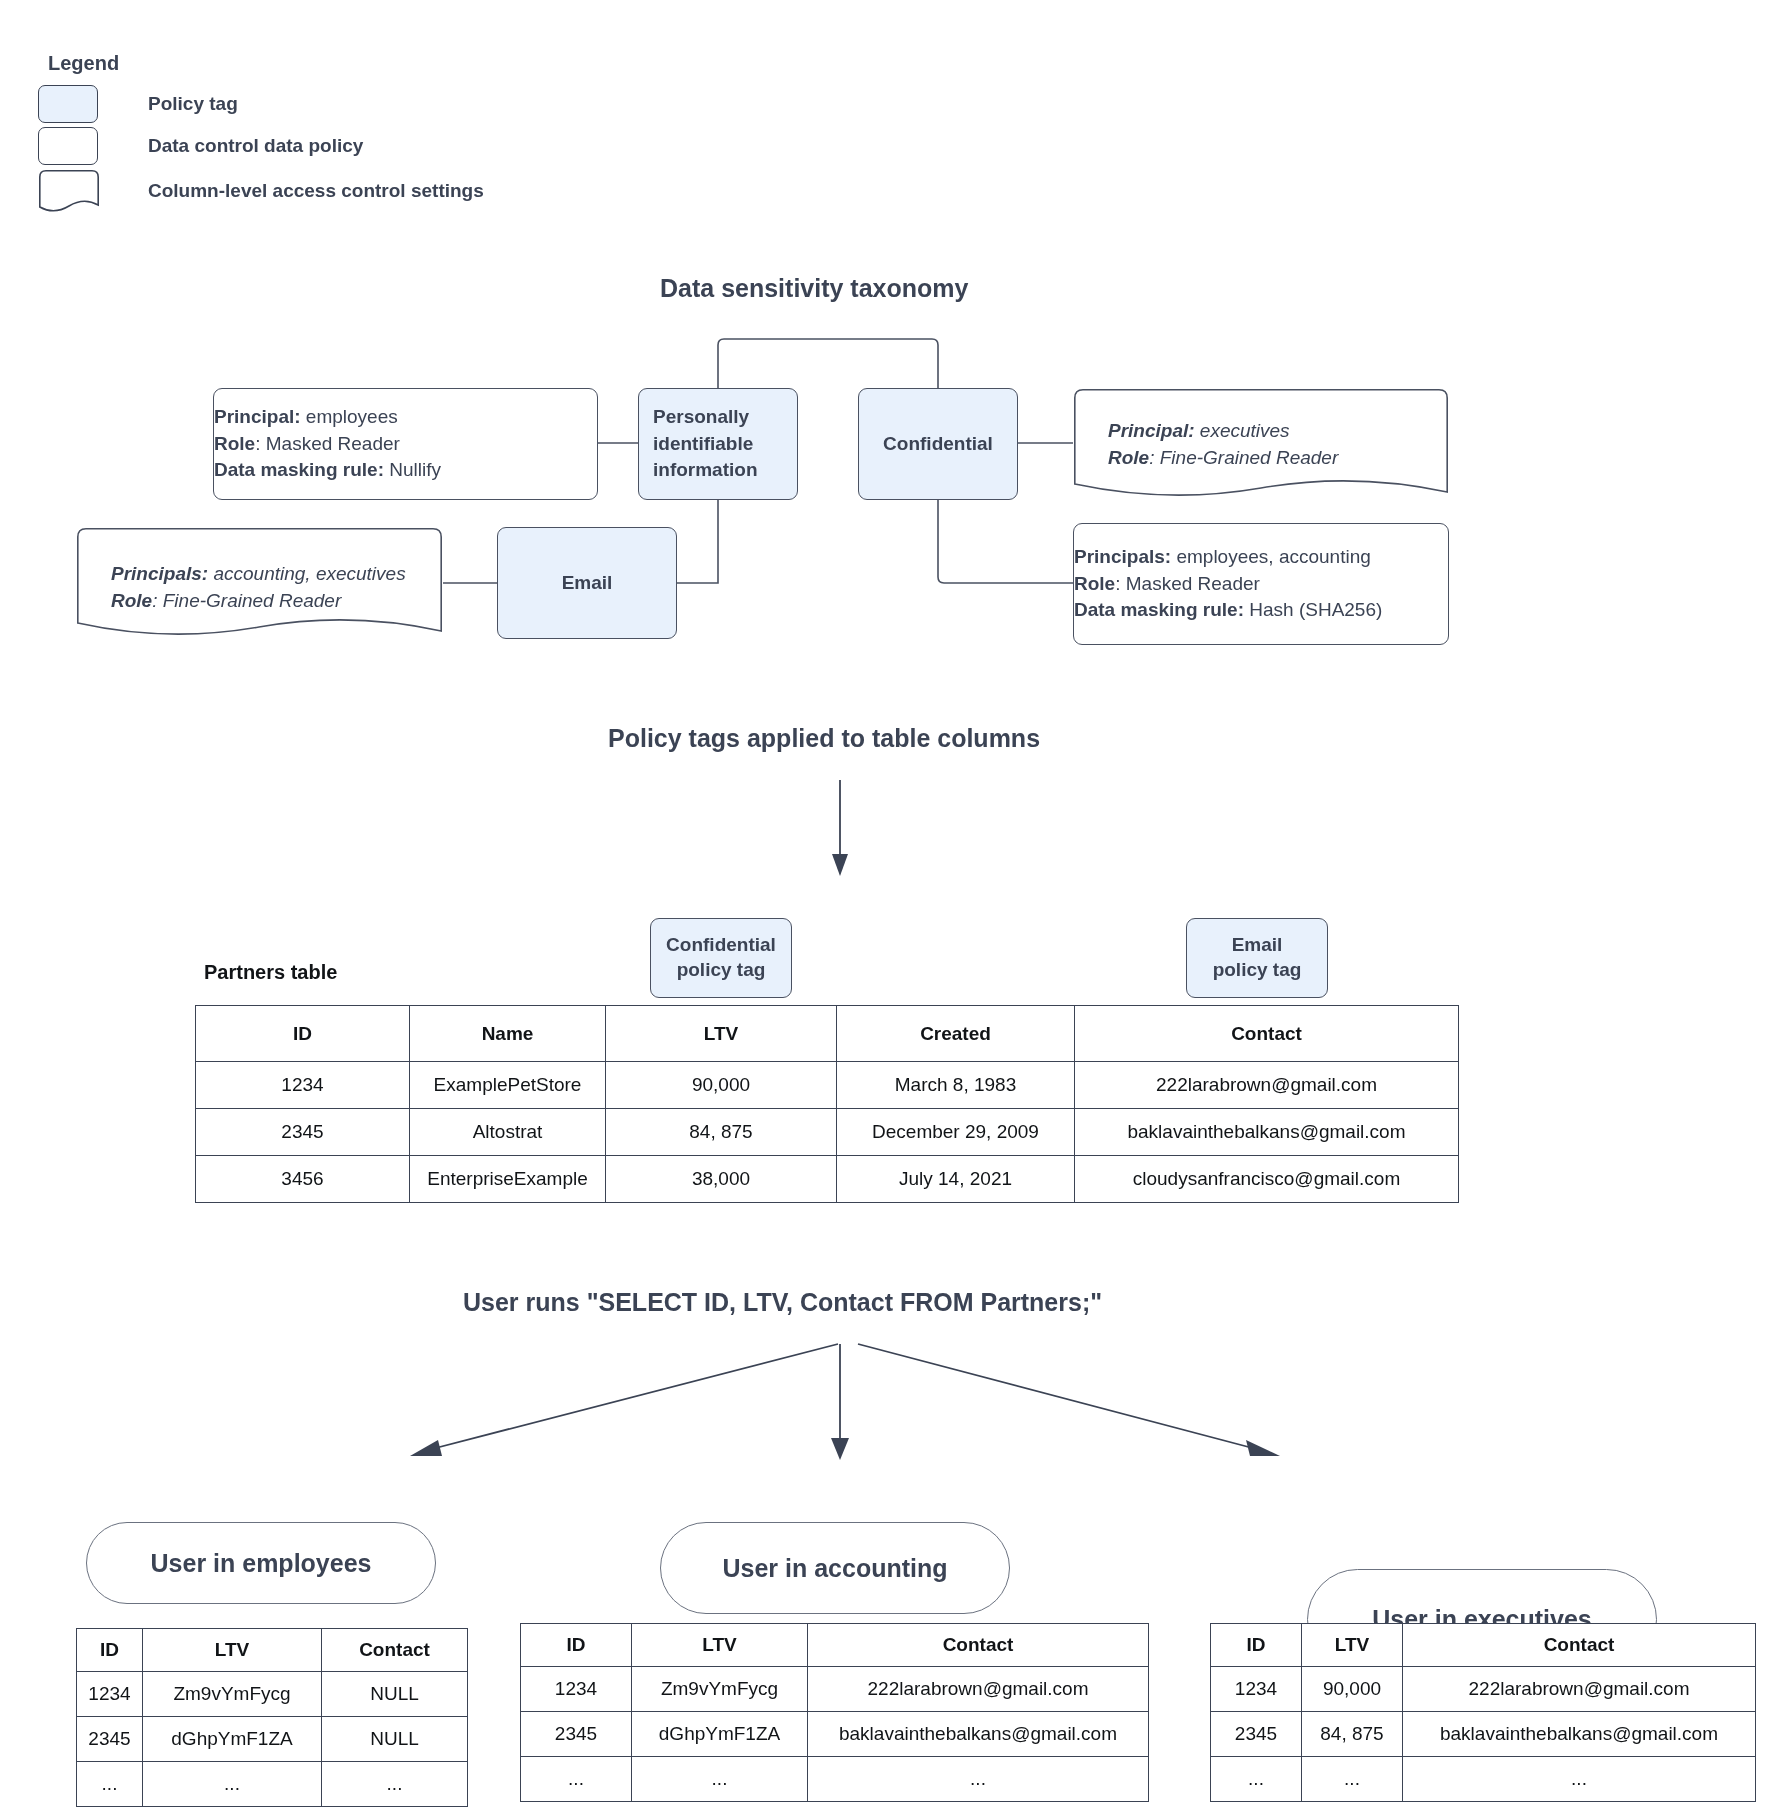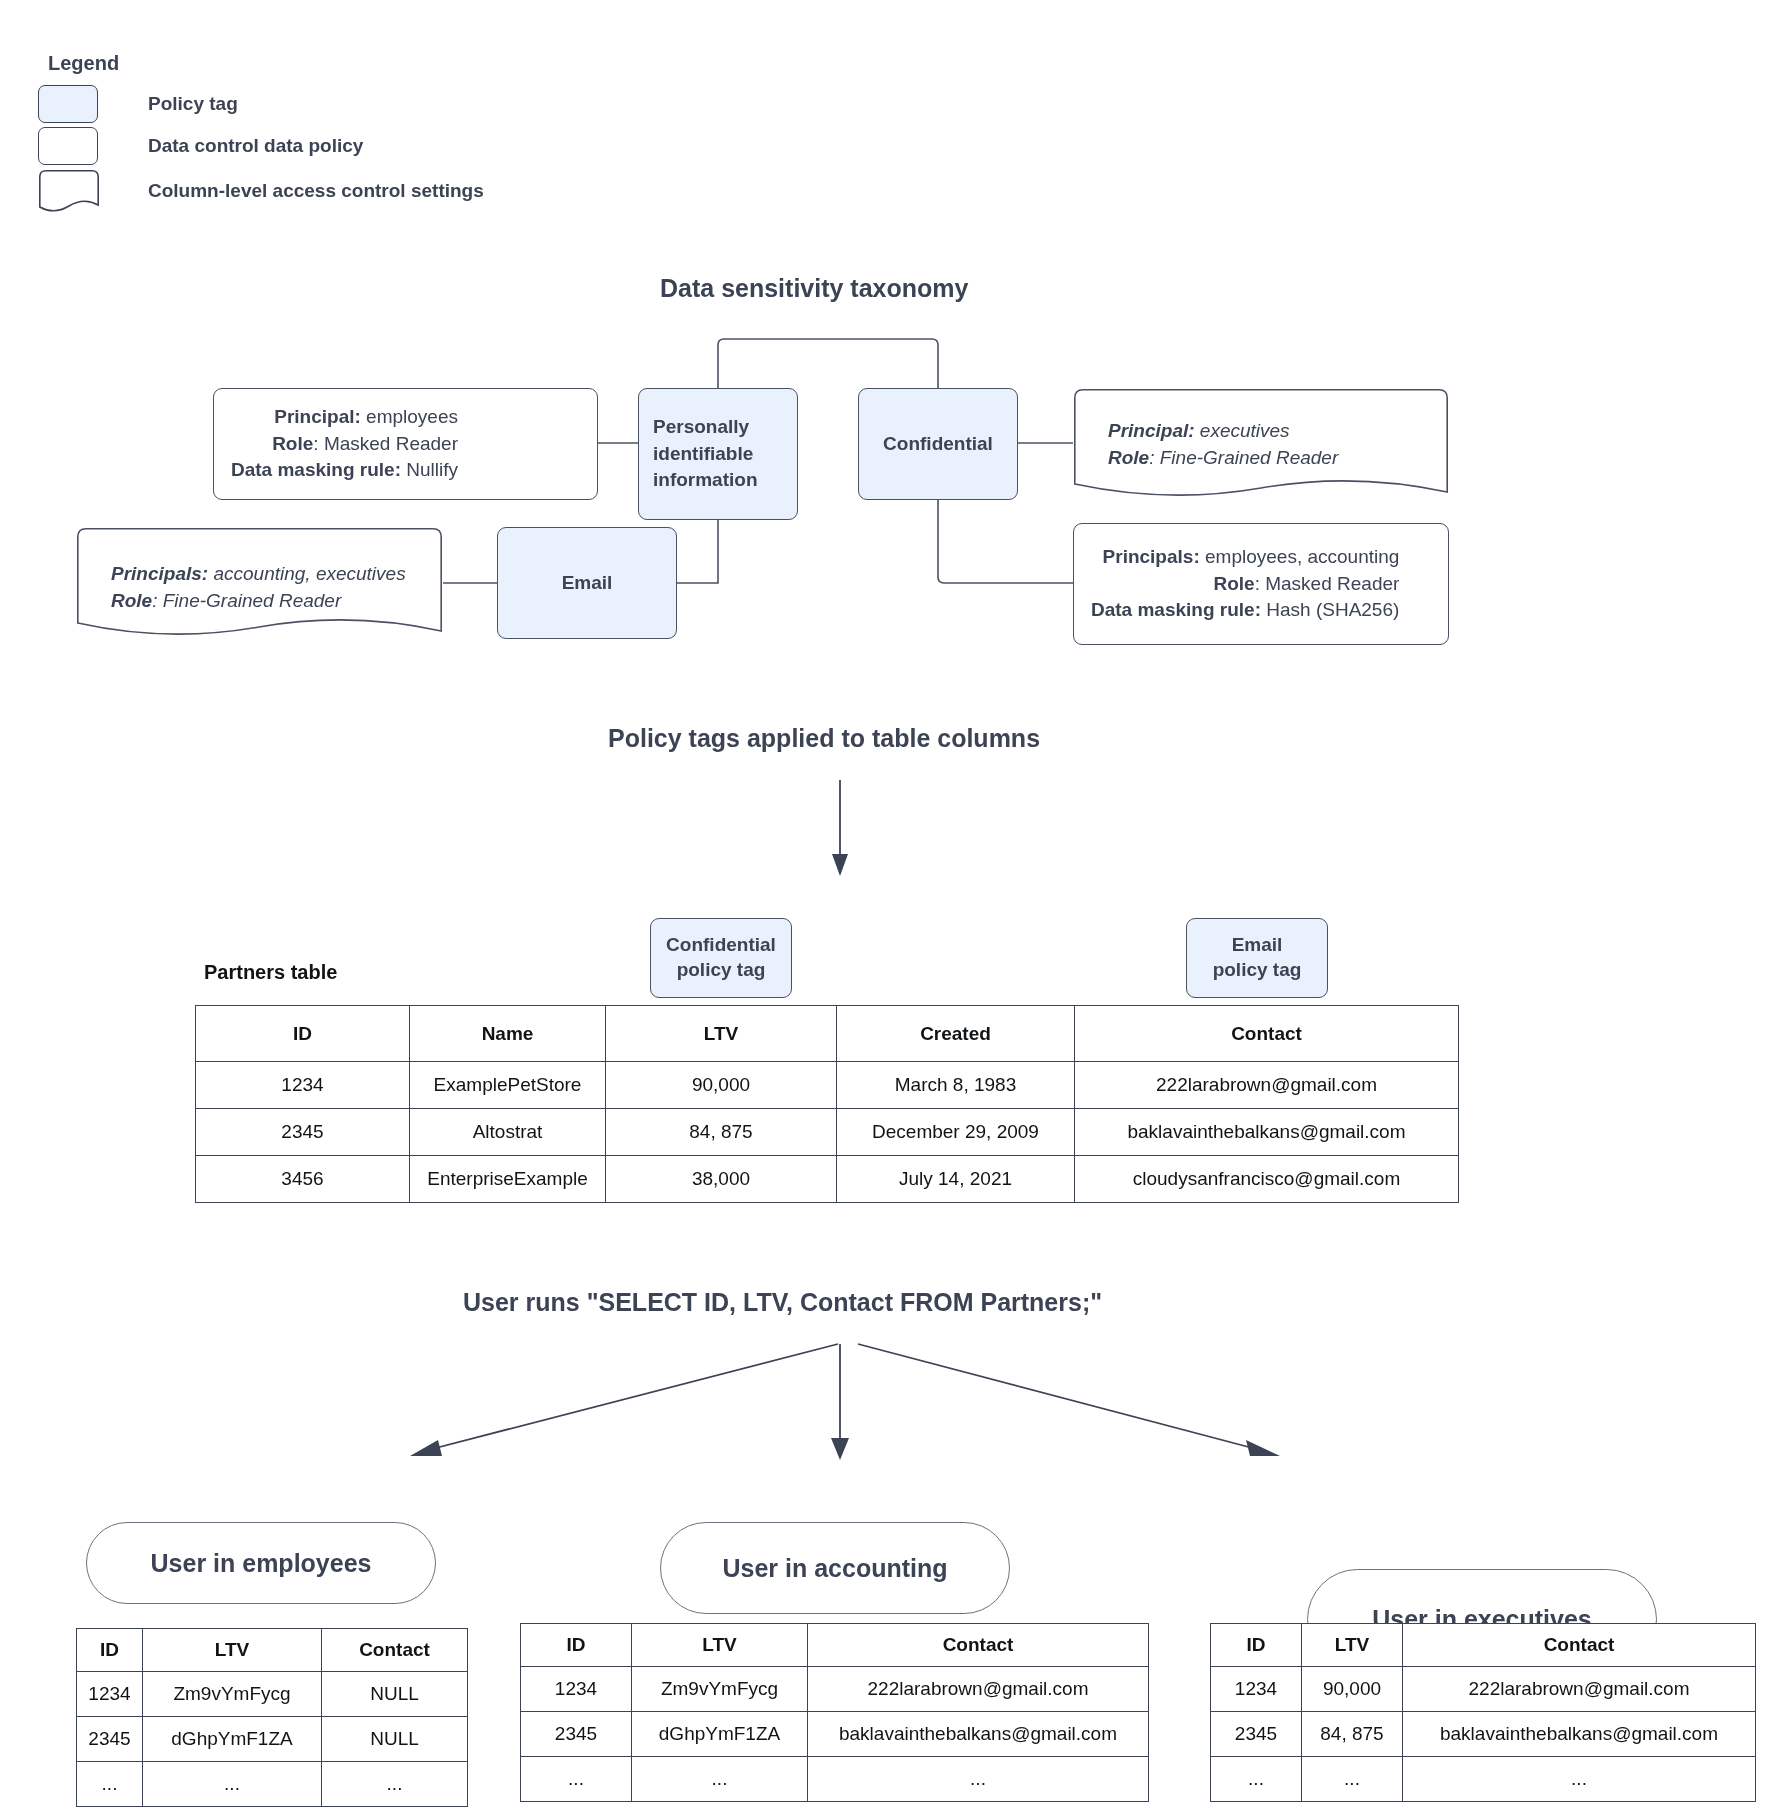--- a/index.html
+++ b/index.html
@@ -42,21 +42,21 @@
     font-size:19px;
     line-height:1.42;
     color:#3b4354;
   }
   .node.tag{
     background:#e8f1fc;
     justify-content:center;
     text-align:center;
     font-weight:bold;
   }
-  .node.policy{padding-left:17px;text-align:right;}
+  .node.policy{}
   .node b{font-weight:bold;}
 
   
   .doc-box{position:absolute;}
   .doc-box svg{position:absolute;left:0;top:0;}
   .doc-box .doc-text{
     position:absolute;
     left:35px;
     font-size:19px;
     line-height:1.42;
@@ -142,21 +142,21 @@
 
   <path d="M718 500 L718 583 L677 583"></path>
 
   <path d="M497 583 L443 583"></path>
 
   <path d="M1018 443 L1073 443"></path>
 
   <path d="M938 500 L938 577 Q938 583 944 583 L1073 583"></path>
 </svg>
 
-<div class="abs node tag" style="left:638px;top:388px;width:160px;height:132px;padding:0 14px;line-height:1.42;">
+<div class="abs node tag" style="left:638px;top:388px;width:160px;height:112px;padding:0 14px;line-height:1.42;">
   <span style="display:block;width:100%;text-align:left;">Personally identifiable information</span>
 </div>
 
 <div class="abs node tag" style="left:858px;top:388px;width:160px;height:112px;">
   <span>Confidential</span>
 </div>
 
 <div class="abs node tag" style="left:497px;top:527px;width:180px;height:112px;">
   <span>Email</span>
 </div>

